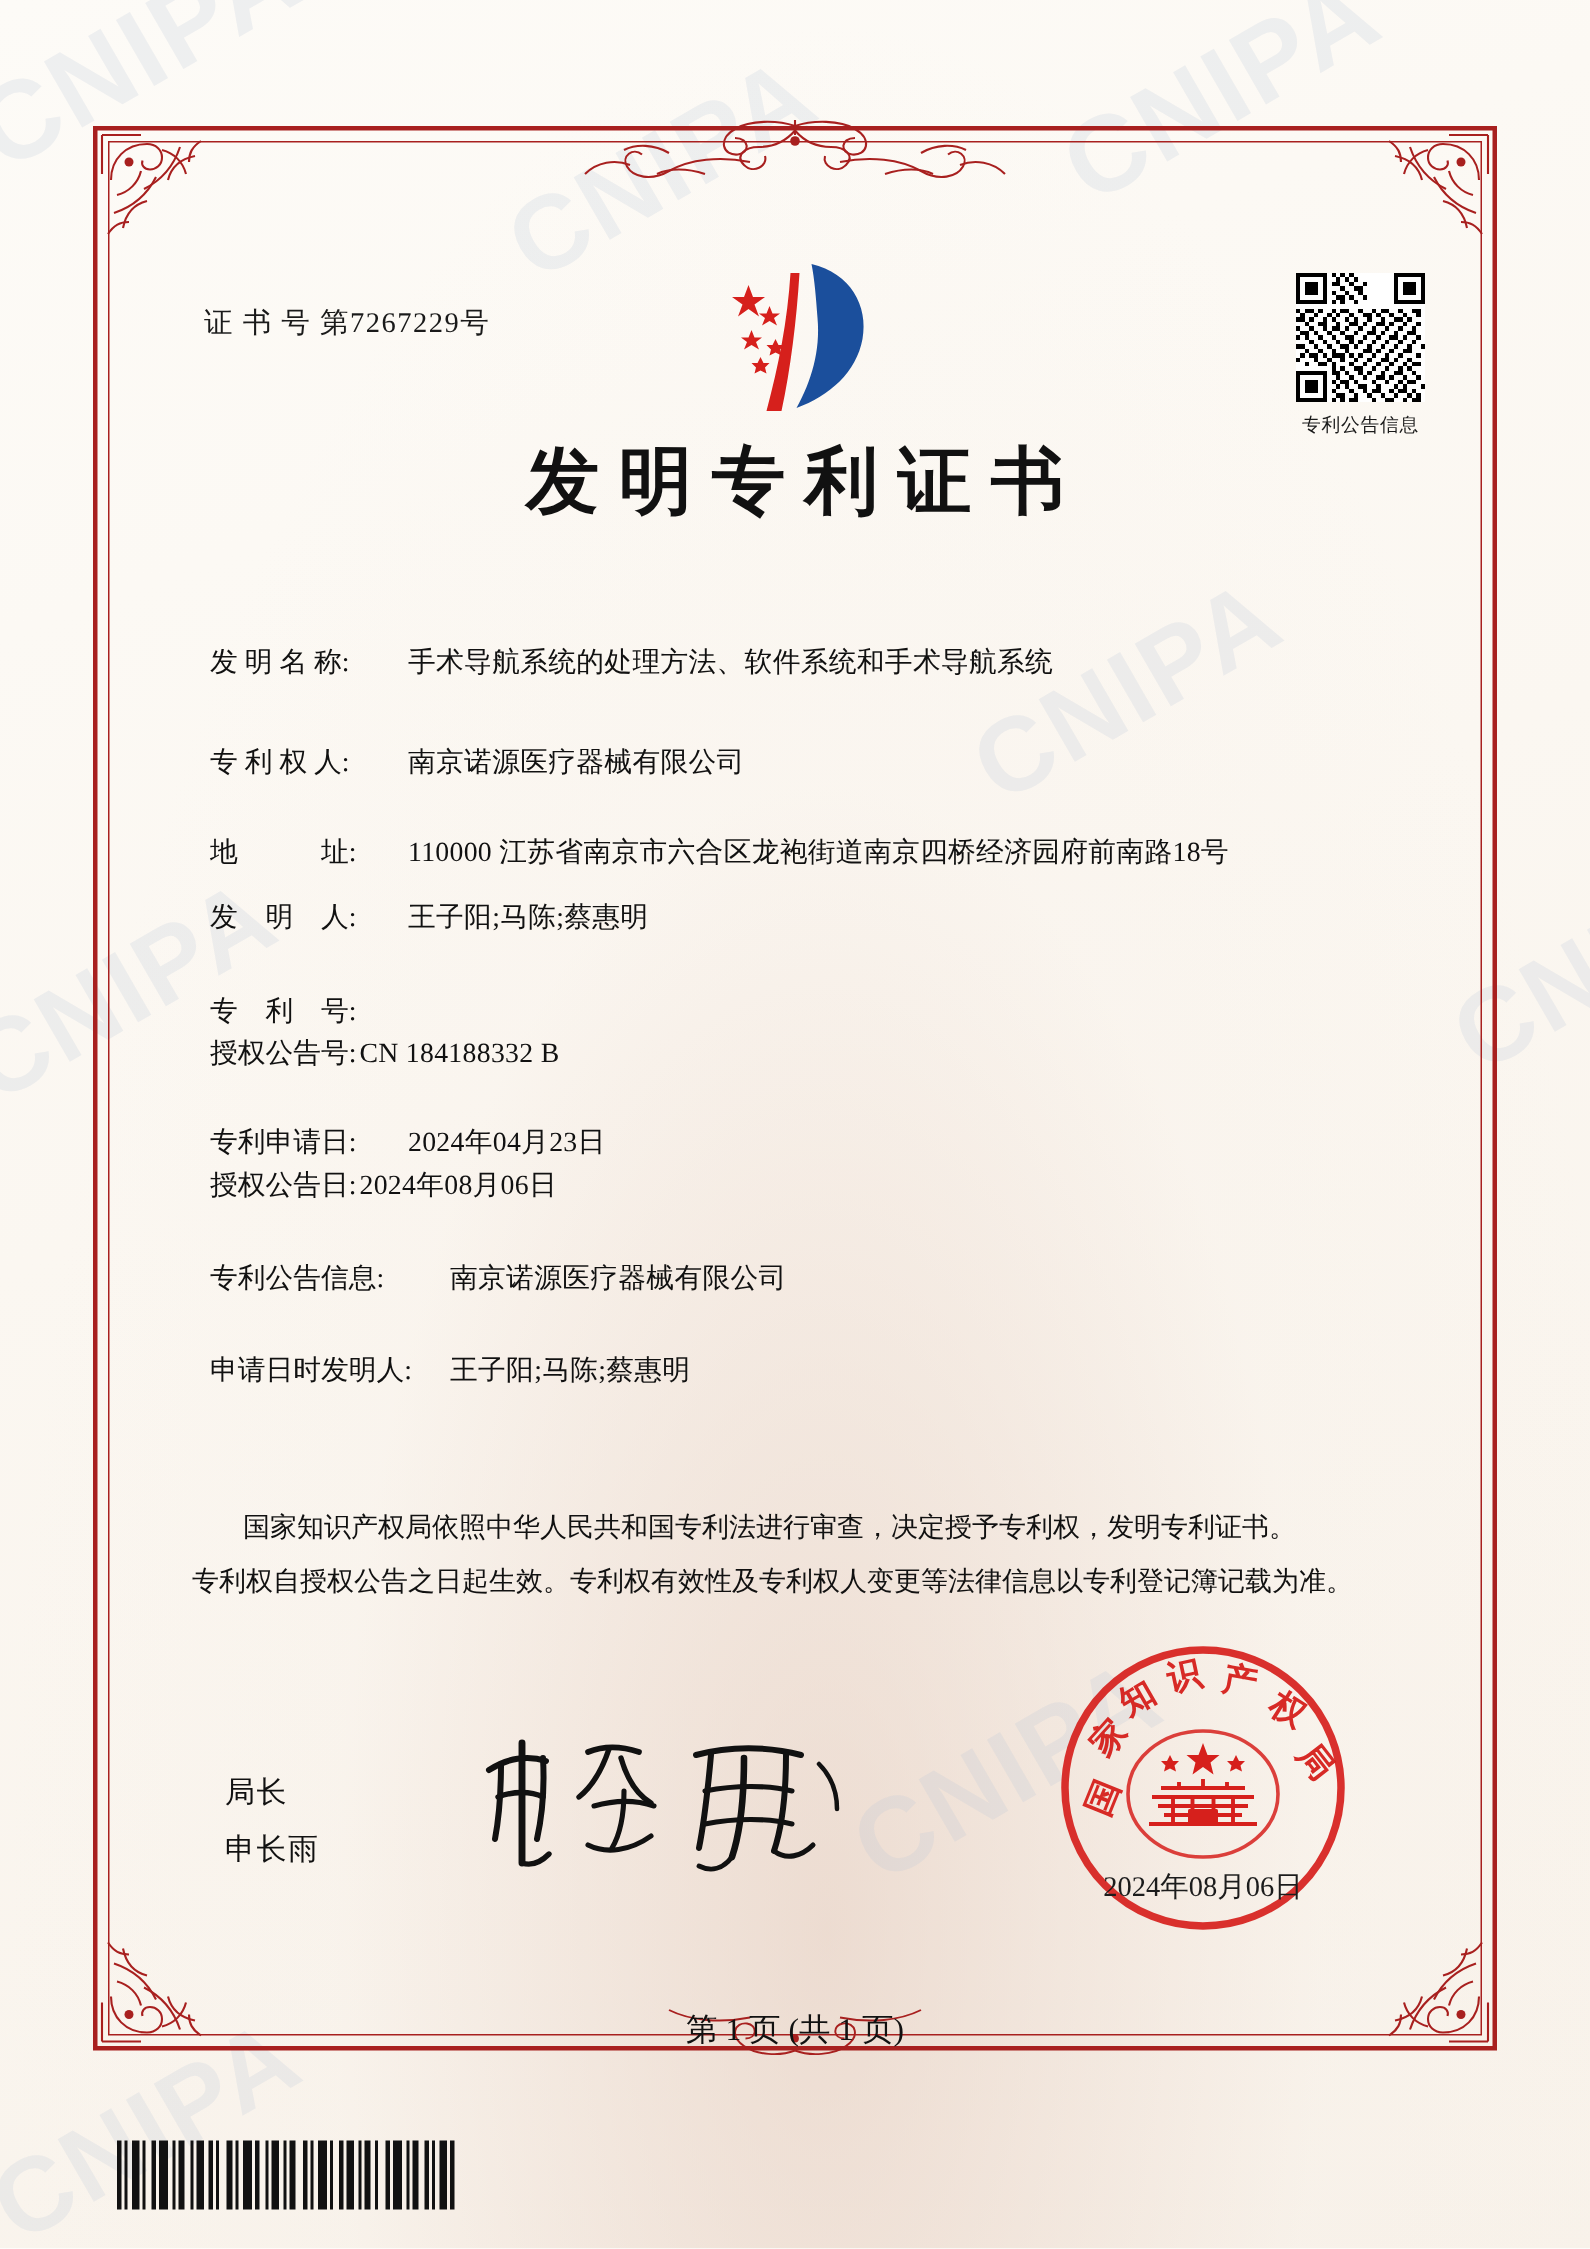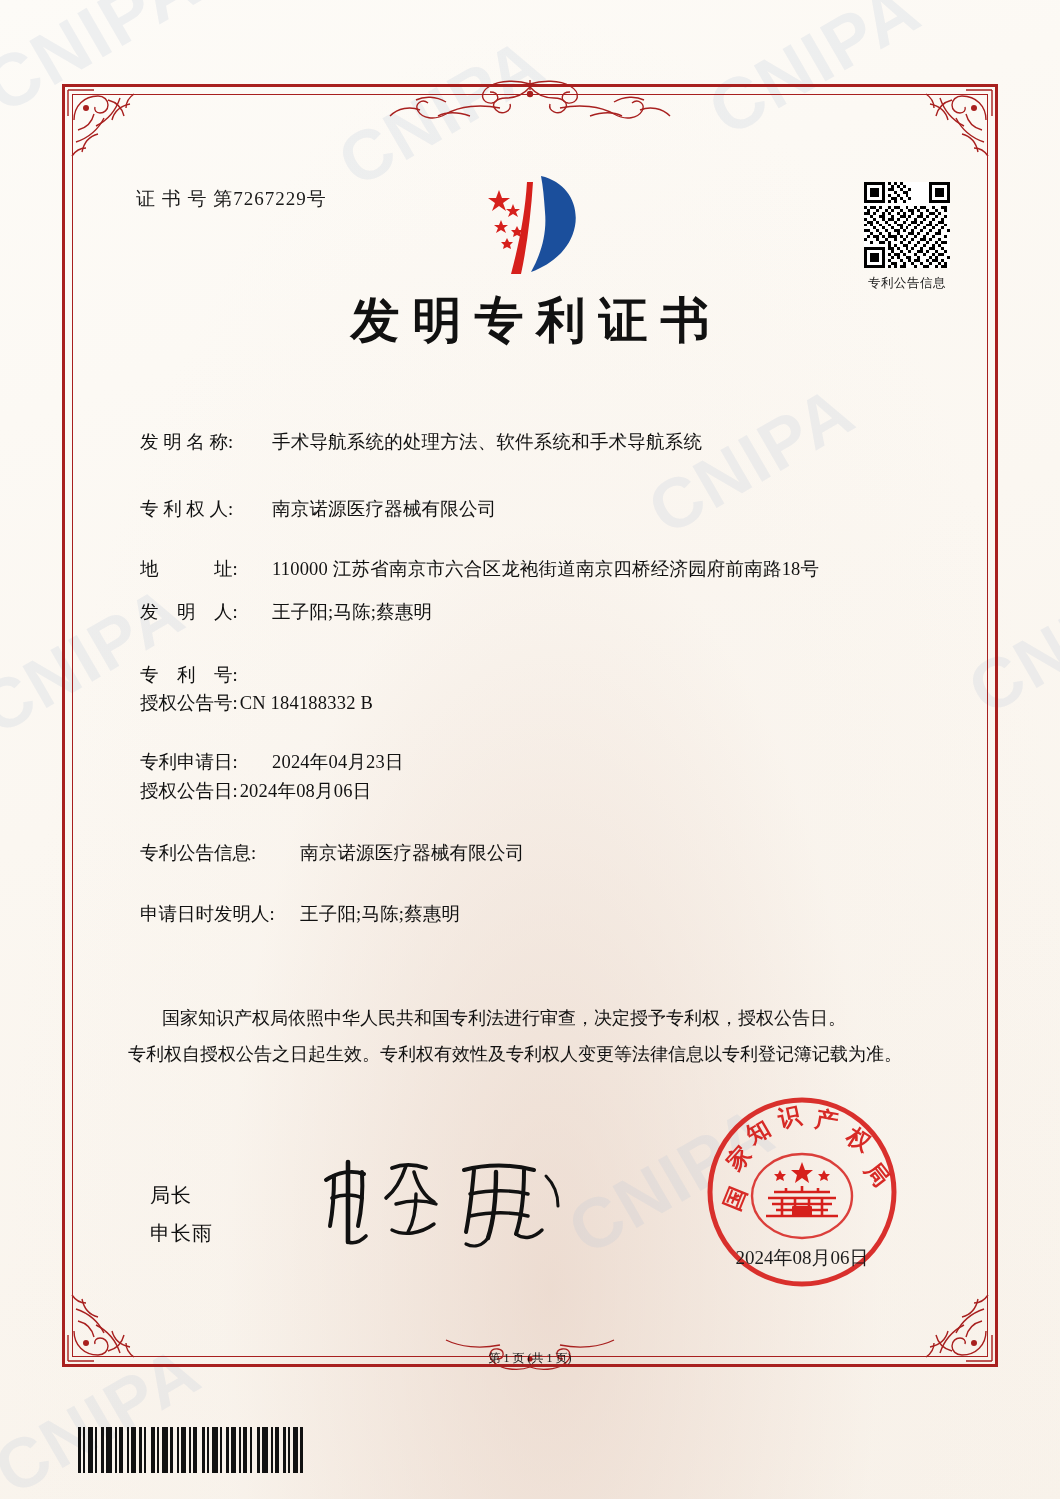--- a/index.html
+++ b/index.html
@@ -219,21 +219,21 @@
     height: 196px;
   }
   .seal svg { width: 100%; height: 100%; display: block; }
 
   
   .page-num {
     position: absolute;
     left: 0; right: 0;
     bottom: 132px;
     text-align: center;
-    font-size: 12px;
+    font-size: 21px;
     color: #111;
   }
 
   
   .barcode {
     position: absolute;
     left: 78px;
     bottom: 26px;
     width: 340px;
     height: 46px;
@@ -348,21 +348,21 @@
       <path d="M56 12 C52 24 44 34 32 40"></path>
       <path d="M18 66 C20 56 26 50 34 48"></path>
       <path d="M66 18 C56 20 50 26 48 34"></path>
       <circle cx="22" cy="22" r="3" fill="currentColor" stroke="none"></circle>
       <path d="M8 70 C12 64 16 62 22 62"></path>
       <path d="M70 8 C64 12 62 16 62 22"></path>
     </svg>
   </div>
 
   <div style="position:absolute; left:136px; top:186px;">
-    <div class="cert-no" style="margin-top:0;">证 书 号 第7267229号</div>
+    <div class="cert-no" style="margin-top:16px;">证 书 号 第7267229号</div>
   </div>
 
   <div class="emblem">
     <svg viewBox="0 0 150 120">
       <path d="M86 8 C112 14 124 36 120 58 C116 80 98 96 76 104 C86 86 92 66 90 44 C89 30 88 18 86 8 Z" fill="#1b4f9c"></path>
       <path d="M72 14 L78 14 C76 46 72 78 66 106 L56 106 C64 76 70 46 72 14 Z" fill="#d6201c"></path>
       <g fill="#d6201c">
         <polygon points="44,22 47,30 55,30 48,35 51,43 44,38 37,43 40,35 33,30 41,30"></polygon>
         <polygon points="58,36 60,41 65,41 61,44 63,49 58,46 53,49 55,44 51,41 56,41"></polygon>
         <polygon points="46,52 48,57 53,57 49,60 51,65 46,62 41,65 43,60 39,57 44,57"></polygon>
@@ -648,21 +648,21 @@
       <div class="val">南京诺源医疗器械有限公司</div>
     </div>
 
     <div class="row" style="margin-top:32px;">
       <div class="lbl" style="width:160px;">申请日时发明人:</div>
       <div class="val">王子阳;马陈;蔡惠明</div>
     </div>
   </div>
 
   <div class="statement">
-    <p class="first">国家知识产权局依照中华人民共和国专利法进行审查，决定授予专利权，授权公告日。</p>
+    <p class="first">国家知识产权局依照中华人民共和国专利法进行审查，决定授予专利权，发明专利证书。</p>
     <p>专利权自授权公告之日起生效。专利权有效性及专利权人变更等法律信息以专利登记簿记载为准。</p>
   </div>
 
   <div class="sig-label">
     <div>局长</div>
     <div>申长雨</div>
   </div>
 
   <div class="handwriting">
     <svg viewBox="0 0 250 105" fill="none" stroke="currentColor" stroke-width="3.6" stroke-linecap="round">

